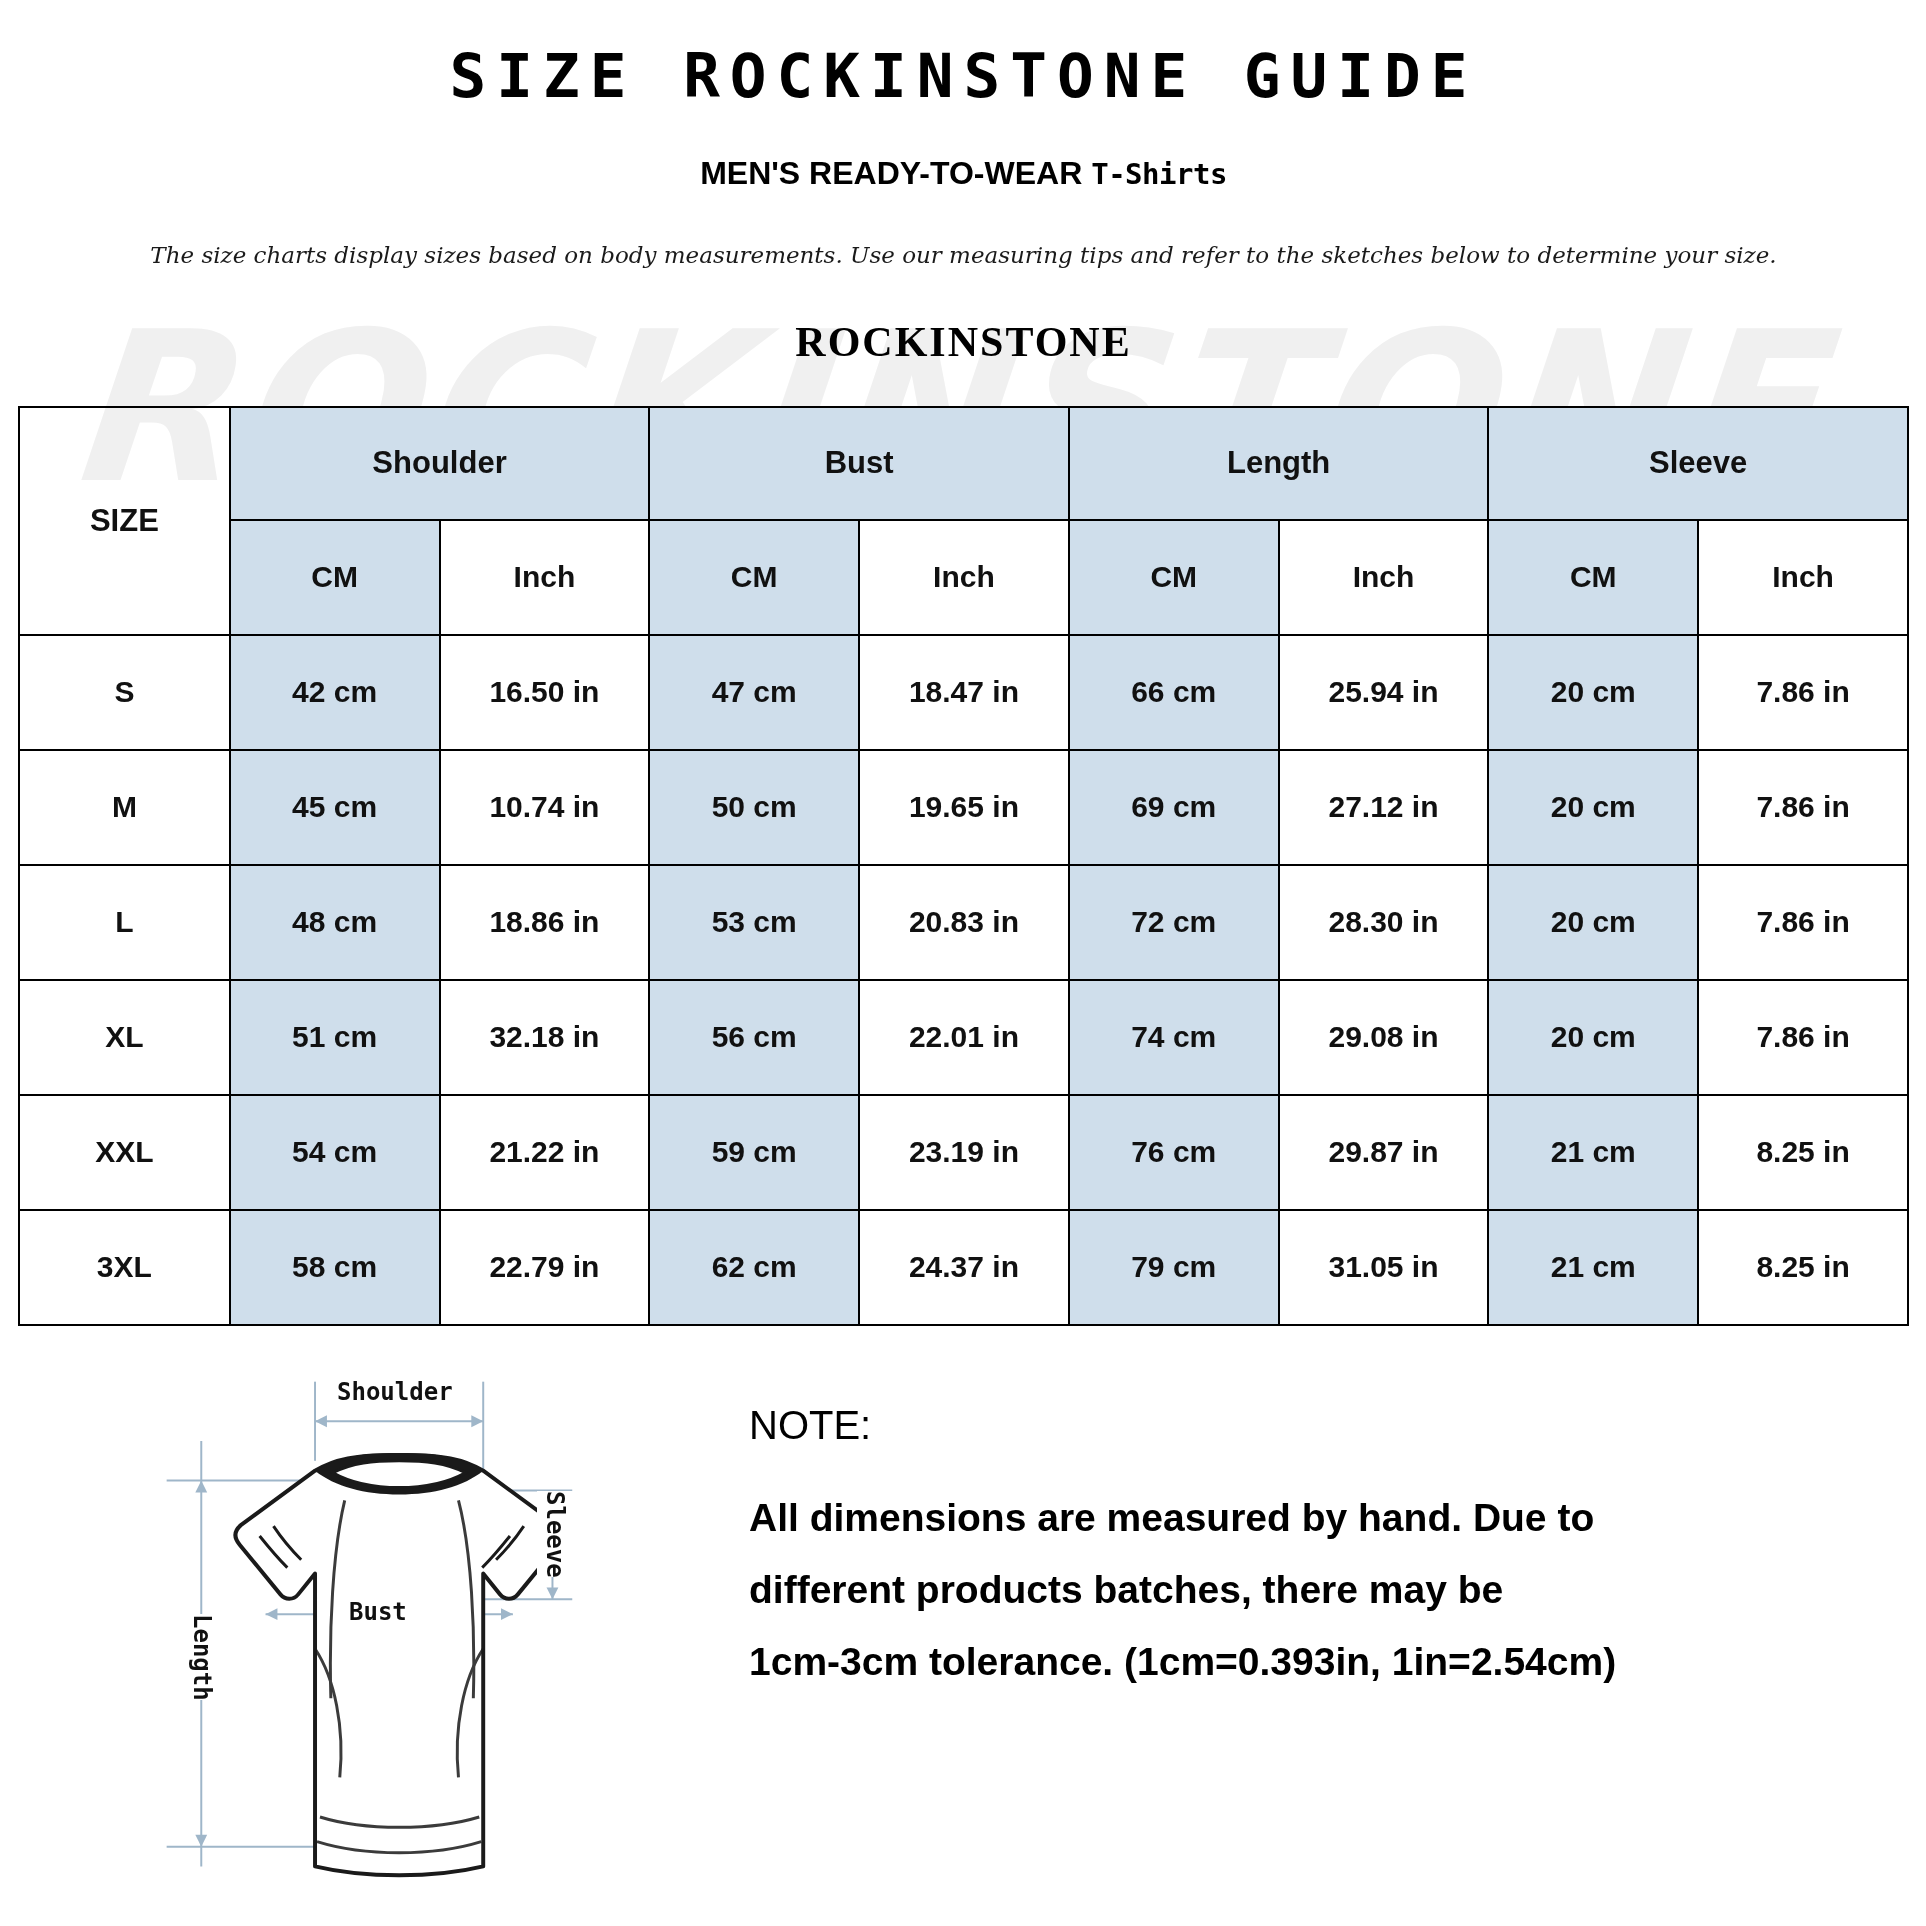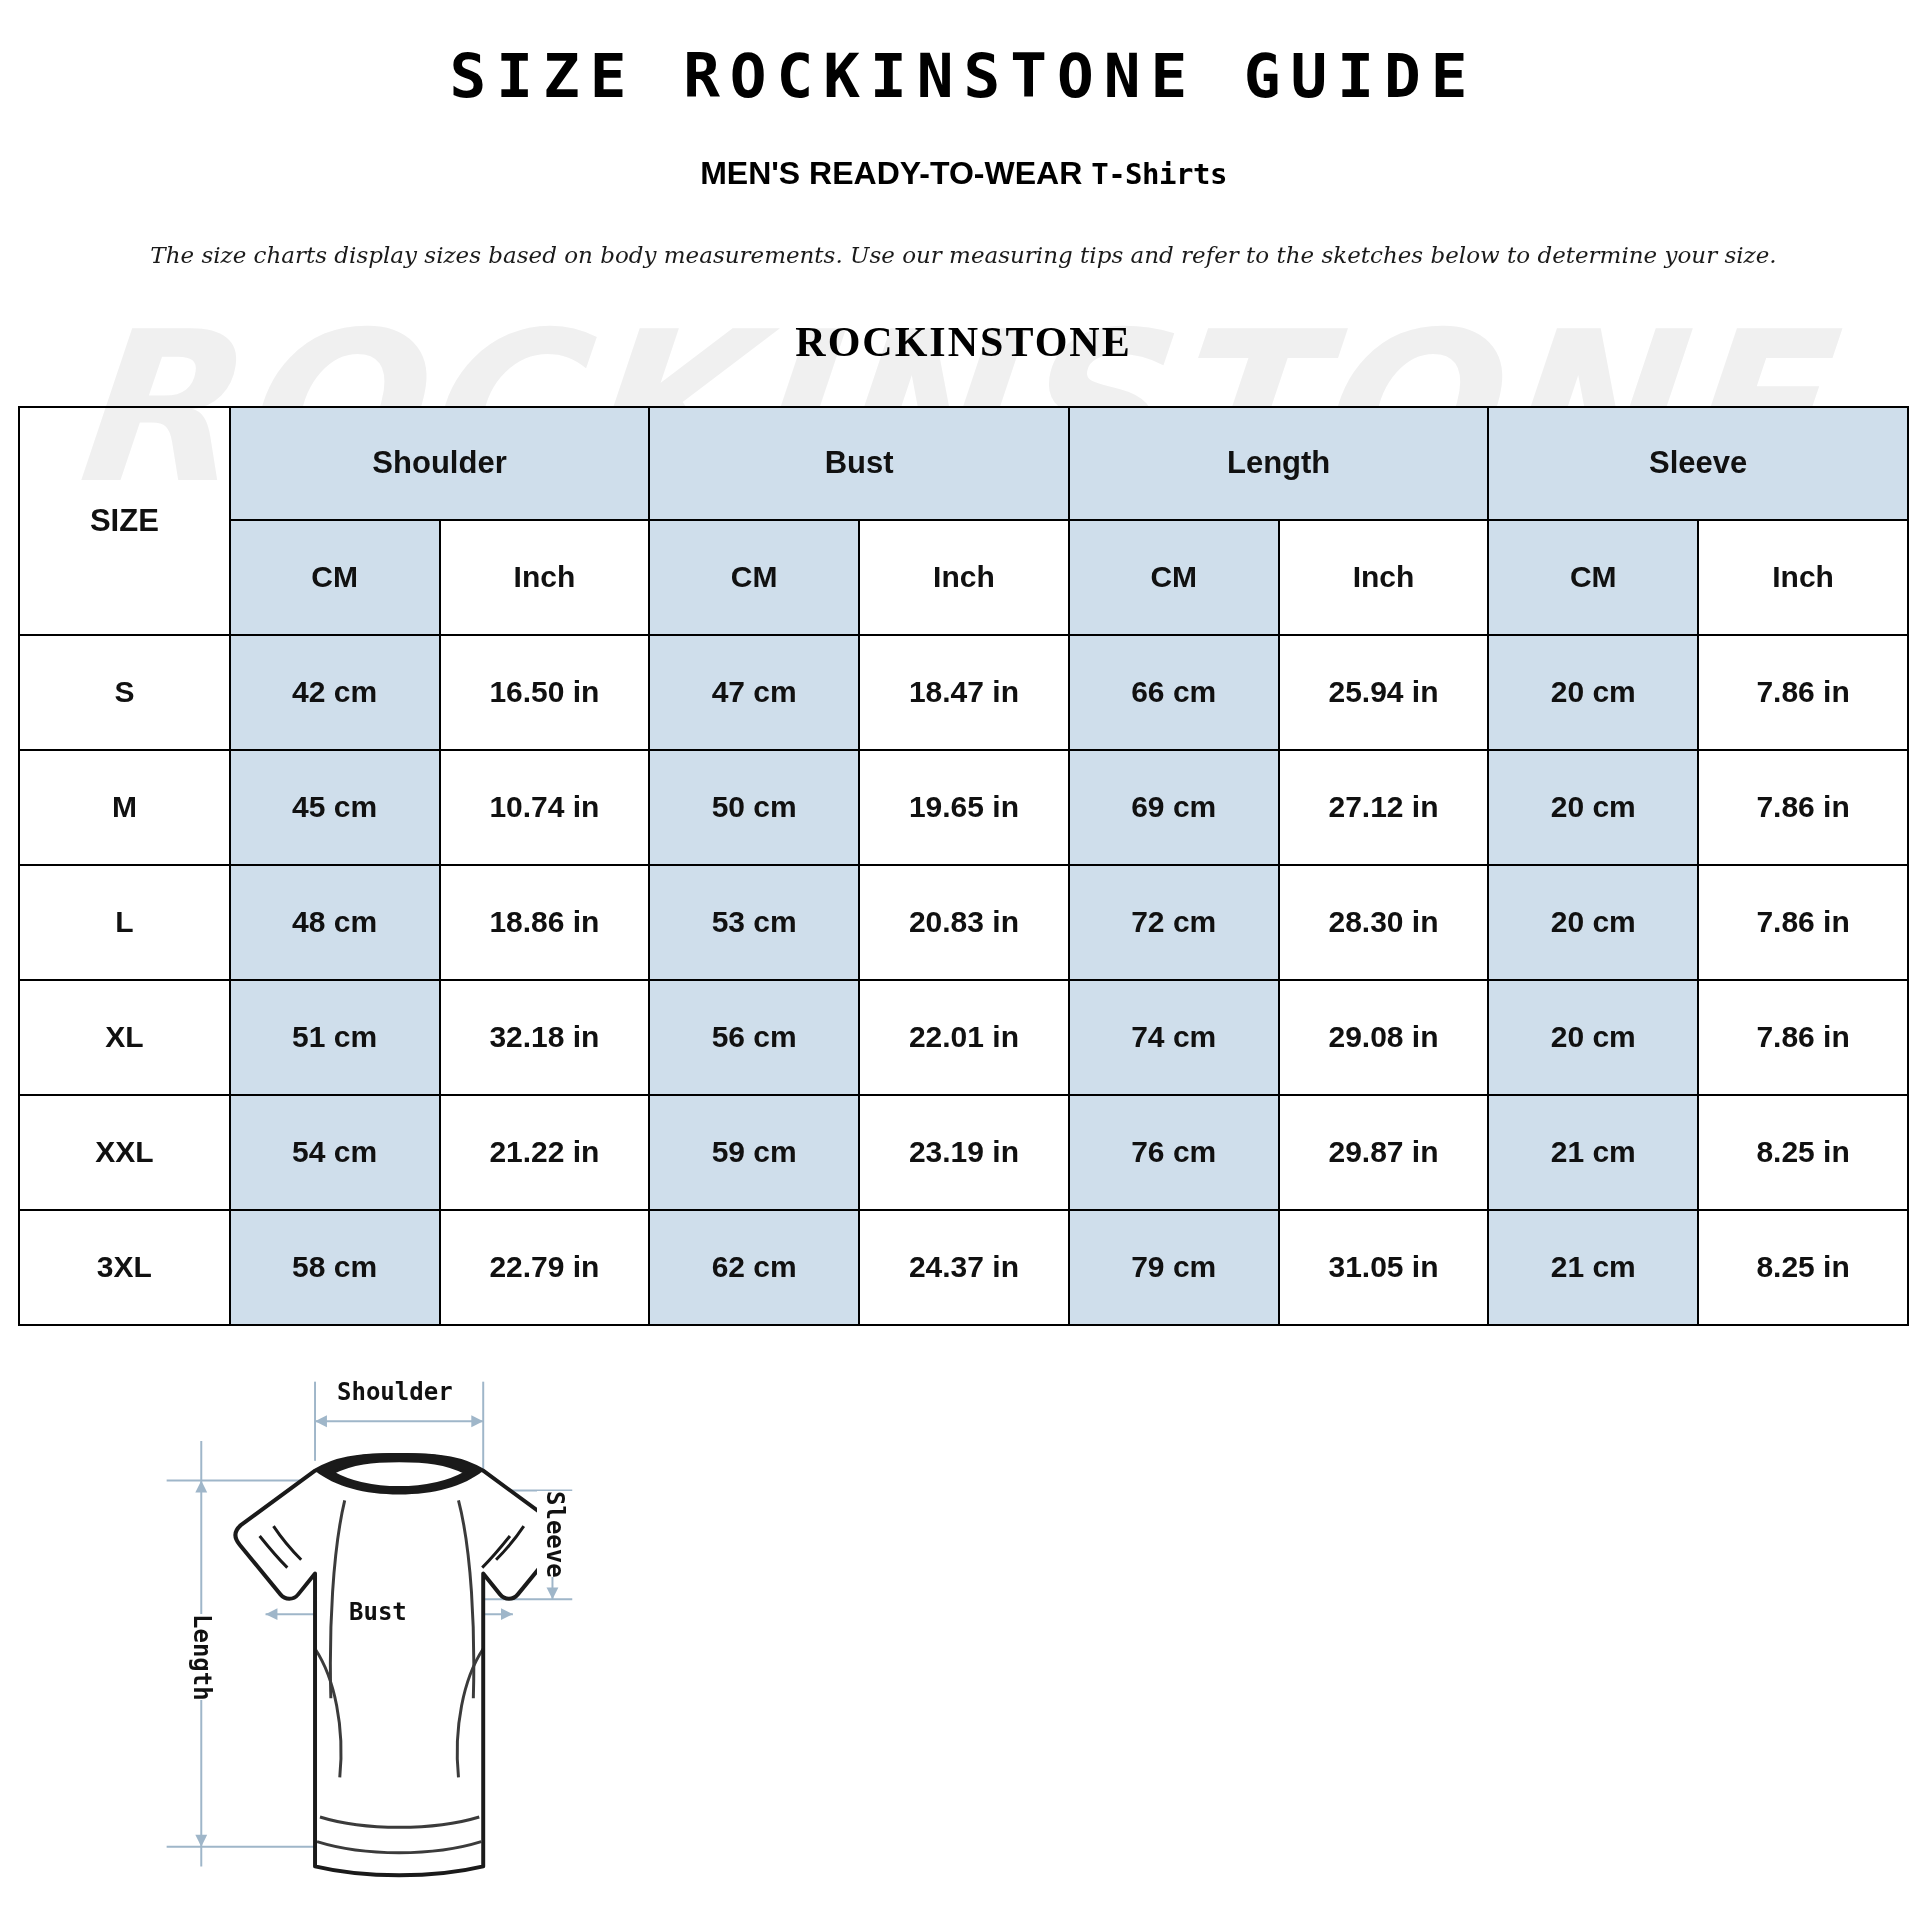--- a/index.html
+++ b/index.html
@@ -341,18 +341,24 @@
             <path d="M511 176 C503 188 493 200 483 210"></path>
           </g>
         </svg>
         <div class="sk-label" style="left: 315px; top: 26px;">Shoulder</div>
         <div class="sk-label" style="left: 327px; top: 246px;">Bust</div>
         <div class="sk-label sk-vert" style="left: 166px; top: 262px;">Length</div>
         <div class="sk-label sk-vert" style="left: 519px; top: 139px;">Sleeve</div>
       </div>
 
       <div class="note">
+        <div class="note-head">NOTE:</div>
+        <div class="note-body">
+          <div>All dimensions are measured by hand. Due to</div>
+          <div>different products batches, there may be</div>
+          <div>1cm-3cm tolerance. (1cm=0.393in, 1in=2.54cm)</div>
+        </div>
       </div>
 
     </div>
   </div>
 </div>
 
 
 </body></html>

